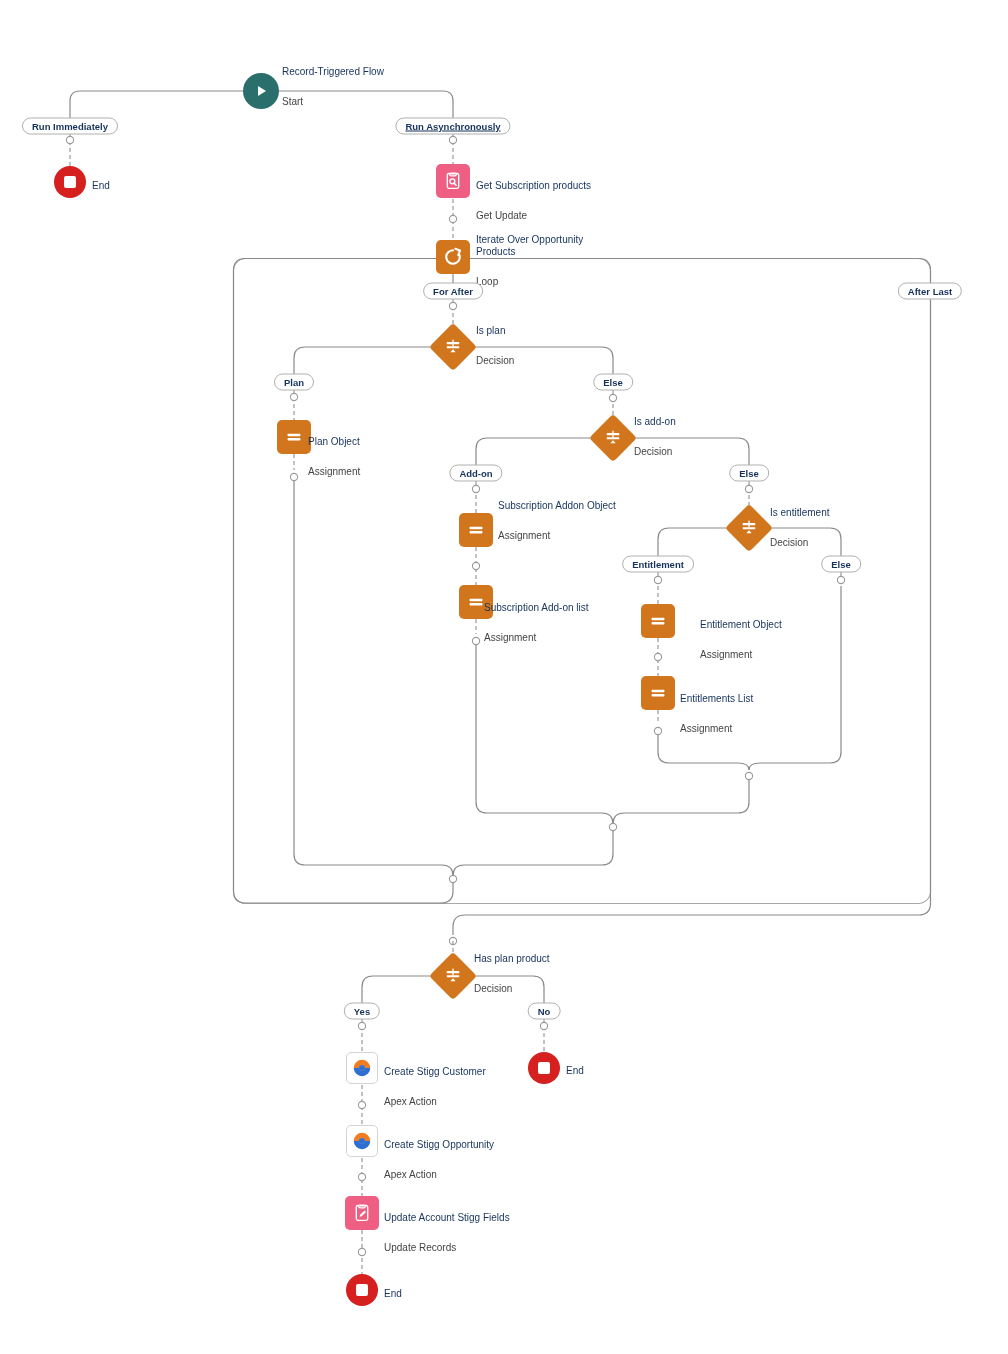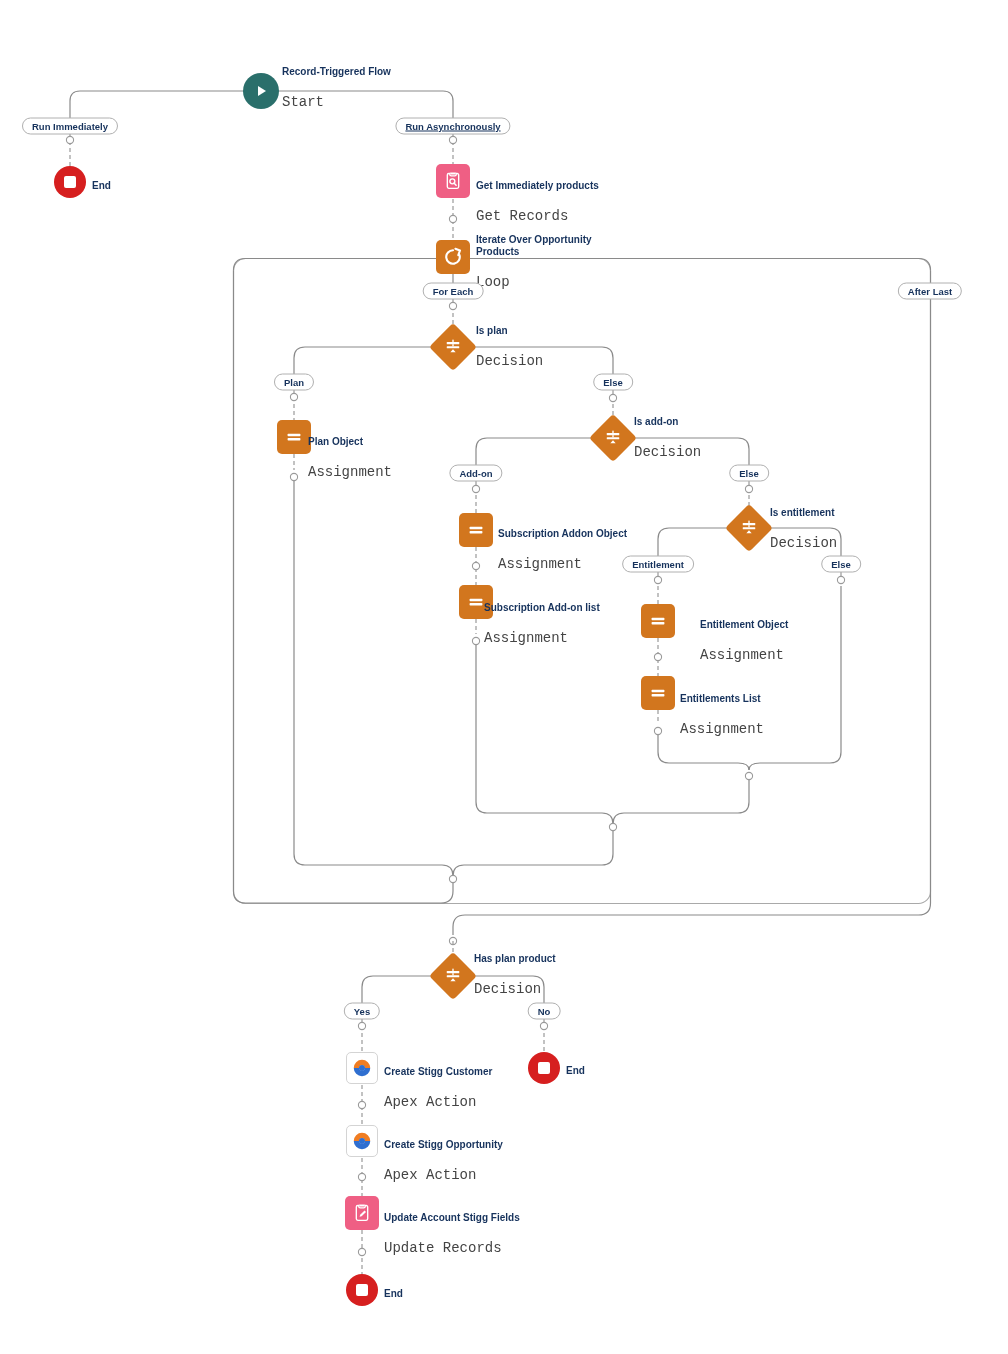--- a/index.html
+++ b/index.html
@@ -123,32 +123,31 @@
     justify-content: center;
     box-sizing: border-box;
   }
   
   .nlabel {
     position: absolute;
     white-space: pre-line;
   }
   .nlabel .t1 {
     font-size: 10px;
-    font-weight: bold;
+    font-weight: normal;
     color: #16325c;
     line-height: 12px;
     display: block;
   }
   .nlabel .t2 {
-    font-size: 14px;
+    font-size: 10px;
     font-weight: normal;
     color: #444444;
     line-height: 12px;
     display: block;
-    font-family: Liberation Mono, monospace;
   }
   .nlabel.endlabel .t1 { font-size: 10px; }
 </style>
 </head>
 <body>
 
 <svg id="canvas" viewBox="0 0 1008 1354">
 
   <rect class="loopbox" x="233.5" y="258.5" width="697" height="645" rx="12" ry="12"></rect>
 
@@ -277,22 +276,22 @@
   <div class="icon-sq" style="background:#ef5f84;">
     <svg width="22" height="22" viewBox="0 0 24 24" aria-hidden="true">
       <path d="M9 2.6h6v1.2a1 1 0 0 1-1 1h-4a1 1 0 0 1-1-1z" fill="#ffffff"></path>
       <path d="M7.4 3.8h1.1v1a1.6 1.6 0 0 0 1.6 1.6h3.8a1.6 1.6 0 0 0 1.6-1.6v-1h1.1A1.6 1.6 0 0 1 18.2 5.4v13a1.6 1.6 0 0 1-1.6 1.6H7.4a1.6 1.6 0 0 1-1.6-1.6v-13A1.6 1.6 0 0 1 7.4 3.8z" fill="none" stroke="#ffffff" stroke-width="1.5"></path>
       <circle cx="11.3" cy="12.4" r="2.7" fill="none" stroke="#ffffff" stroke-width="1.5"></circle>
       <line x1="13.3" y1="14.4" x2="15.4" y2="16.6" stroke="#ffffff" stroke-width="1.7" stroke-linecap="round"></line>
     </svg>
   </div>
 </div>
 <div class="nlabel" style="left:476px; top:162px;">
-  <span class="t1">Get Immediately products</span>
-  <span class="t2">Get Records</span>
+  <span class="t1">Get Subscription products</span>
+  <span class="t2">Get Update</span>
 </div>
 
 <div class="node" style="left:453px; top:257px;">
   <div class="icon-sq" style="background:#d2761e;">
     <svg width="22" height="22" viewBox="0 0 24 24" aria-hidden="true">
       <path d="M12 4.6a7.4 7.4 0 1 0 7.1 5.3" fill="none" stroke="#ffffff" stroke-width="2.3" stroke-linecap="round"></path>
       <polyline points="14.6,3.0 19.6,4.9 17.8,10.0" fill="none" stroke="#ffffff" stroke-width="2.3" stroke-linecap="round" stroke-linejoin="round"></polyline>
     </svg>
   </div>
 </div>
@@ -351,21 +350,21 @@
 </div>
 
 <div class="node" style="left:476px; top:530px;">
   <div class="icon-sq" style="background:#d2761e;">
     <svg width="22" height="22" viewBox="0 0 24 24" aria-hidden="true">
       <rect x="5" y="8.5" width="14" height="2.6" rx="0.8" fill="#ffffff"></rect>
       <rect x="5" y="13.2" width="14" height="2.6" rx="0.8" fill="#ffffff"></rect>
     </svg>
   </div>
 </div>
-<div class="nlabel" style="left:498px; top:510px;">
+<div class="nlabel" style="left:498px; top:482px;">
   <span class="t1">Subscription Addon Object</span>
   <span class="t2">Assignment</span>
 </div>
 
 <div class="node" style="left:476px; top:602px;">
   <div class="icon-sq" style="background:#d2761e;">
     <svg width="22" height="22" viewBox="0 0 24 24" aria-hidden="true">
       <rect x="5" y="8.5" width="14" height="2.6" rx="0.8" fill="#ffffff"></rect>
       <rect x="5" y="13.2" width="14" height="2.6" rx="0.8" fill="#ffffff"></rect>
     </svg>
@@ -497,21 +496,21 @@
   <div class="icon-end">
       <div class="sq"></div>
     </div>
 </div>
 <div class="nlabel endlabel" style="left:384px; top:1270px;">
   <span class="t1">End</span>
 </div>
 
 <div class="pill" style="left:70px; top:126px;"><span>Run Immediately</span></div>
 <div class="pill" style="left:453px; top:126px;text-decoration:underline;"><span>Run Asynchronously</span></div>
-<div class="pill" style="left:453px; top:291px;"><span>For Each</span></div>
+<div class="pill" style="left:453px; top:291px;"><span>For After</span></div>
 <div class="pill" style="left:930px; top:291px;"><span>After Last</span></div>
 <div class="pill" style="left:294px; top:382px;"><span>Plan</span></div>
 <div class="pill" style="left:613px; top:382px;"><span>Else</span></div>
 <div class="pill" style="left:476px; top:473px;"><span>Add-on</span></div>
 <div class="pill" style="left:749px; top:473px;"><span>Else</span></div>
 <div class="pill" style="left:658px; top:564px;"><span>Entitlement</span></div>
 <div class="pill" style="left:841px; top:564px;"><span>Else</span></div>
 <div class="pill" style="left:362px; top:1011px;"><span>Yes</span></div>
 <div class="pill" style="left:544px; top:1011px;"><span>No</span></div>
 

